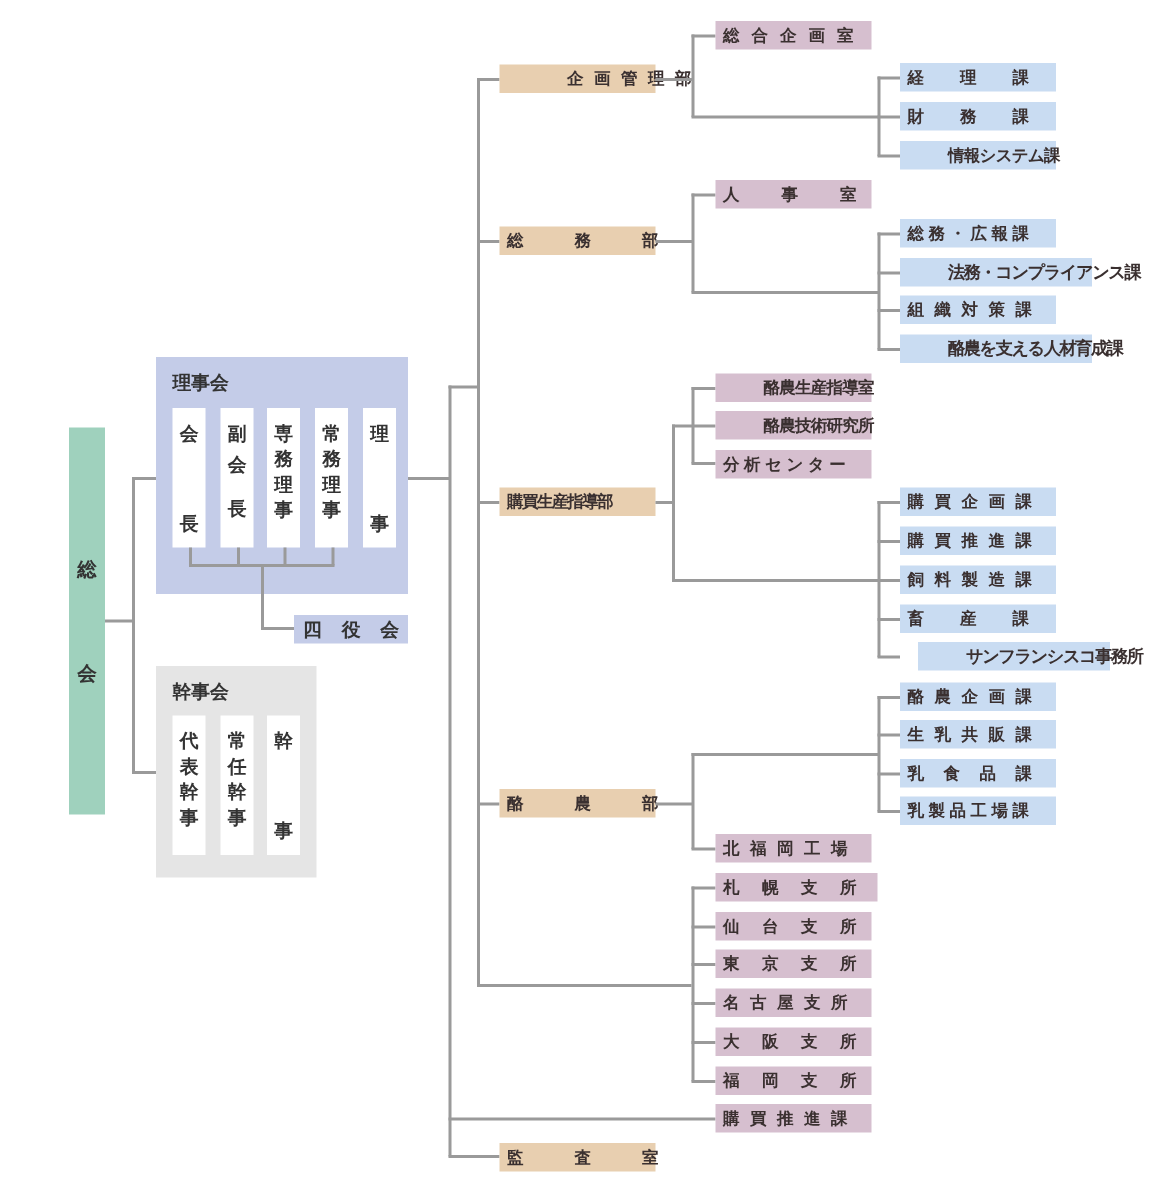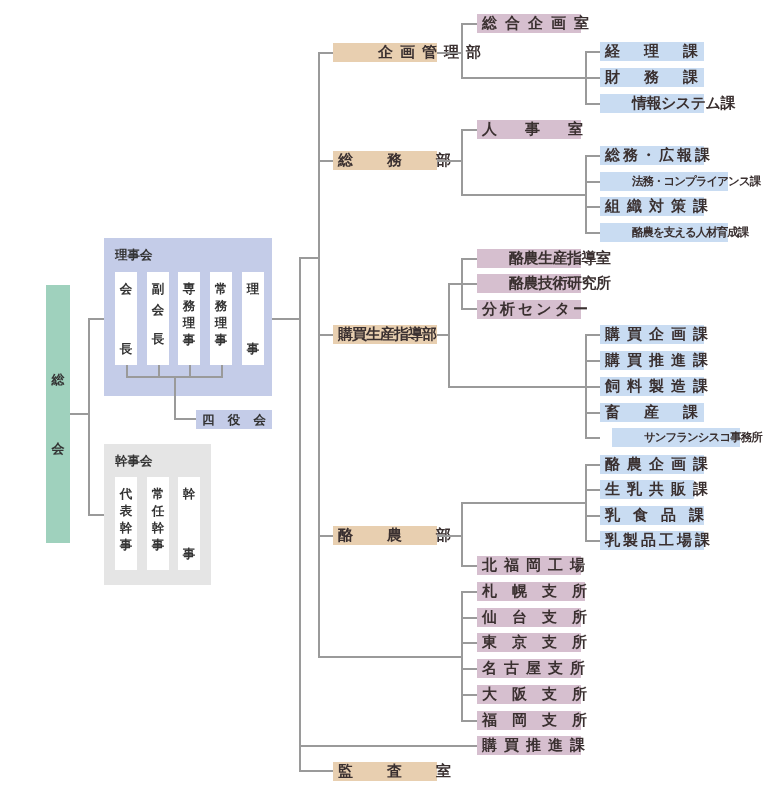--- a/index.html
+++ b/index.html
@@ -1,21 +1,21 @@
 <!DOCTYPE html>
 <html><head>
 <meta charset="utf-8">
 <style>
   html, body { margin: 0; padding: 0; background: #ffffff; }
   body { width: 768px; height: 800px; position: relative; overflow: hidden;
          font-family: "DejaVu Sans", sans-serif; color: #333; }
   .line { position: absolute; background: #9a9a9a; }
   .h { height: 2px; }
   .v { width: 2px; }
-  .box { position: absolute; height: 19px; font-size: 15px; line-height: 19px;
+  .box { position: absolute; height: 19px; font-size: 11px; line-height: 19px;
          color: #3a3030; display: flex; justify-content: space-between;
          padding: 0 5px; box-sizing: border-box; white-space: nowrap; font-weight: bold; }
   .box.tight { justify-content: flex-start; letter-spacing: 0; padding-left: 32px; }
   .dept { background: #e8cfb0; }
   .office { background: #d6bfcf; }
   .section { background: #c9dcf2; }
   .sokai { position: absolute; left: 46px; top: 285px; width: 24px; height: 258px;
            background: #9fd1bd; display: flex; flex-direction: column; align-items: center;
            justify-content: space-around; font-size: 13px; font-weight: bold; padding: 60px 0; box-sizing: border-box; }
   .council { position: absolute; box-sizing: border-box; }
@@ -224,21 +224,21 @@
 <div class="line h" style="left:461px; top:565px; width:16px;"></div>
 <div class="line v" style="left:585px; top:464px; height:77px;"></div>
 <div class="line h" style="left:585px; top:464px; width:15px;"></div>
 <div class="line h" style="left:585px; top:489px; width:15px;"></div>
 <div class="line h" style="left:585px; top:515px; width:15px;"></div>
 <div class="line h" style="left:585px; top:540px; width:15px;"></div>
 
 <div class="box section" style="left:600px; top:455px; width:104px;">
     <span style="letter-spacing:7px;">酪農企画課</span>
   </div>
-<div class="box section" style="left:600px; top:480px; width:94px;">
+<div class="box section" style="left:600px; top:480px; width:104px;">
     <span style="letter-spacing:7px;">生乳共販課</span>
   </div>
 <div class="box section" style="left:600px; top:506px; width:104px;">
     <span style="letter-spacing:13px;">乳食品課</span>
   </div>
 <div class="box section" style="left:600px; top:531px; width:104px;">
     <span style="letter-spacing:3px;">乳製品工場課</span>
   </div>
 <div class="box office" style="left:477px; top:556px; width:104px;">
     <span style="letter-spacing:7px;">北福岡工場</span>

